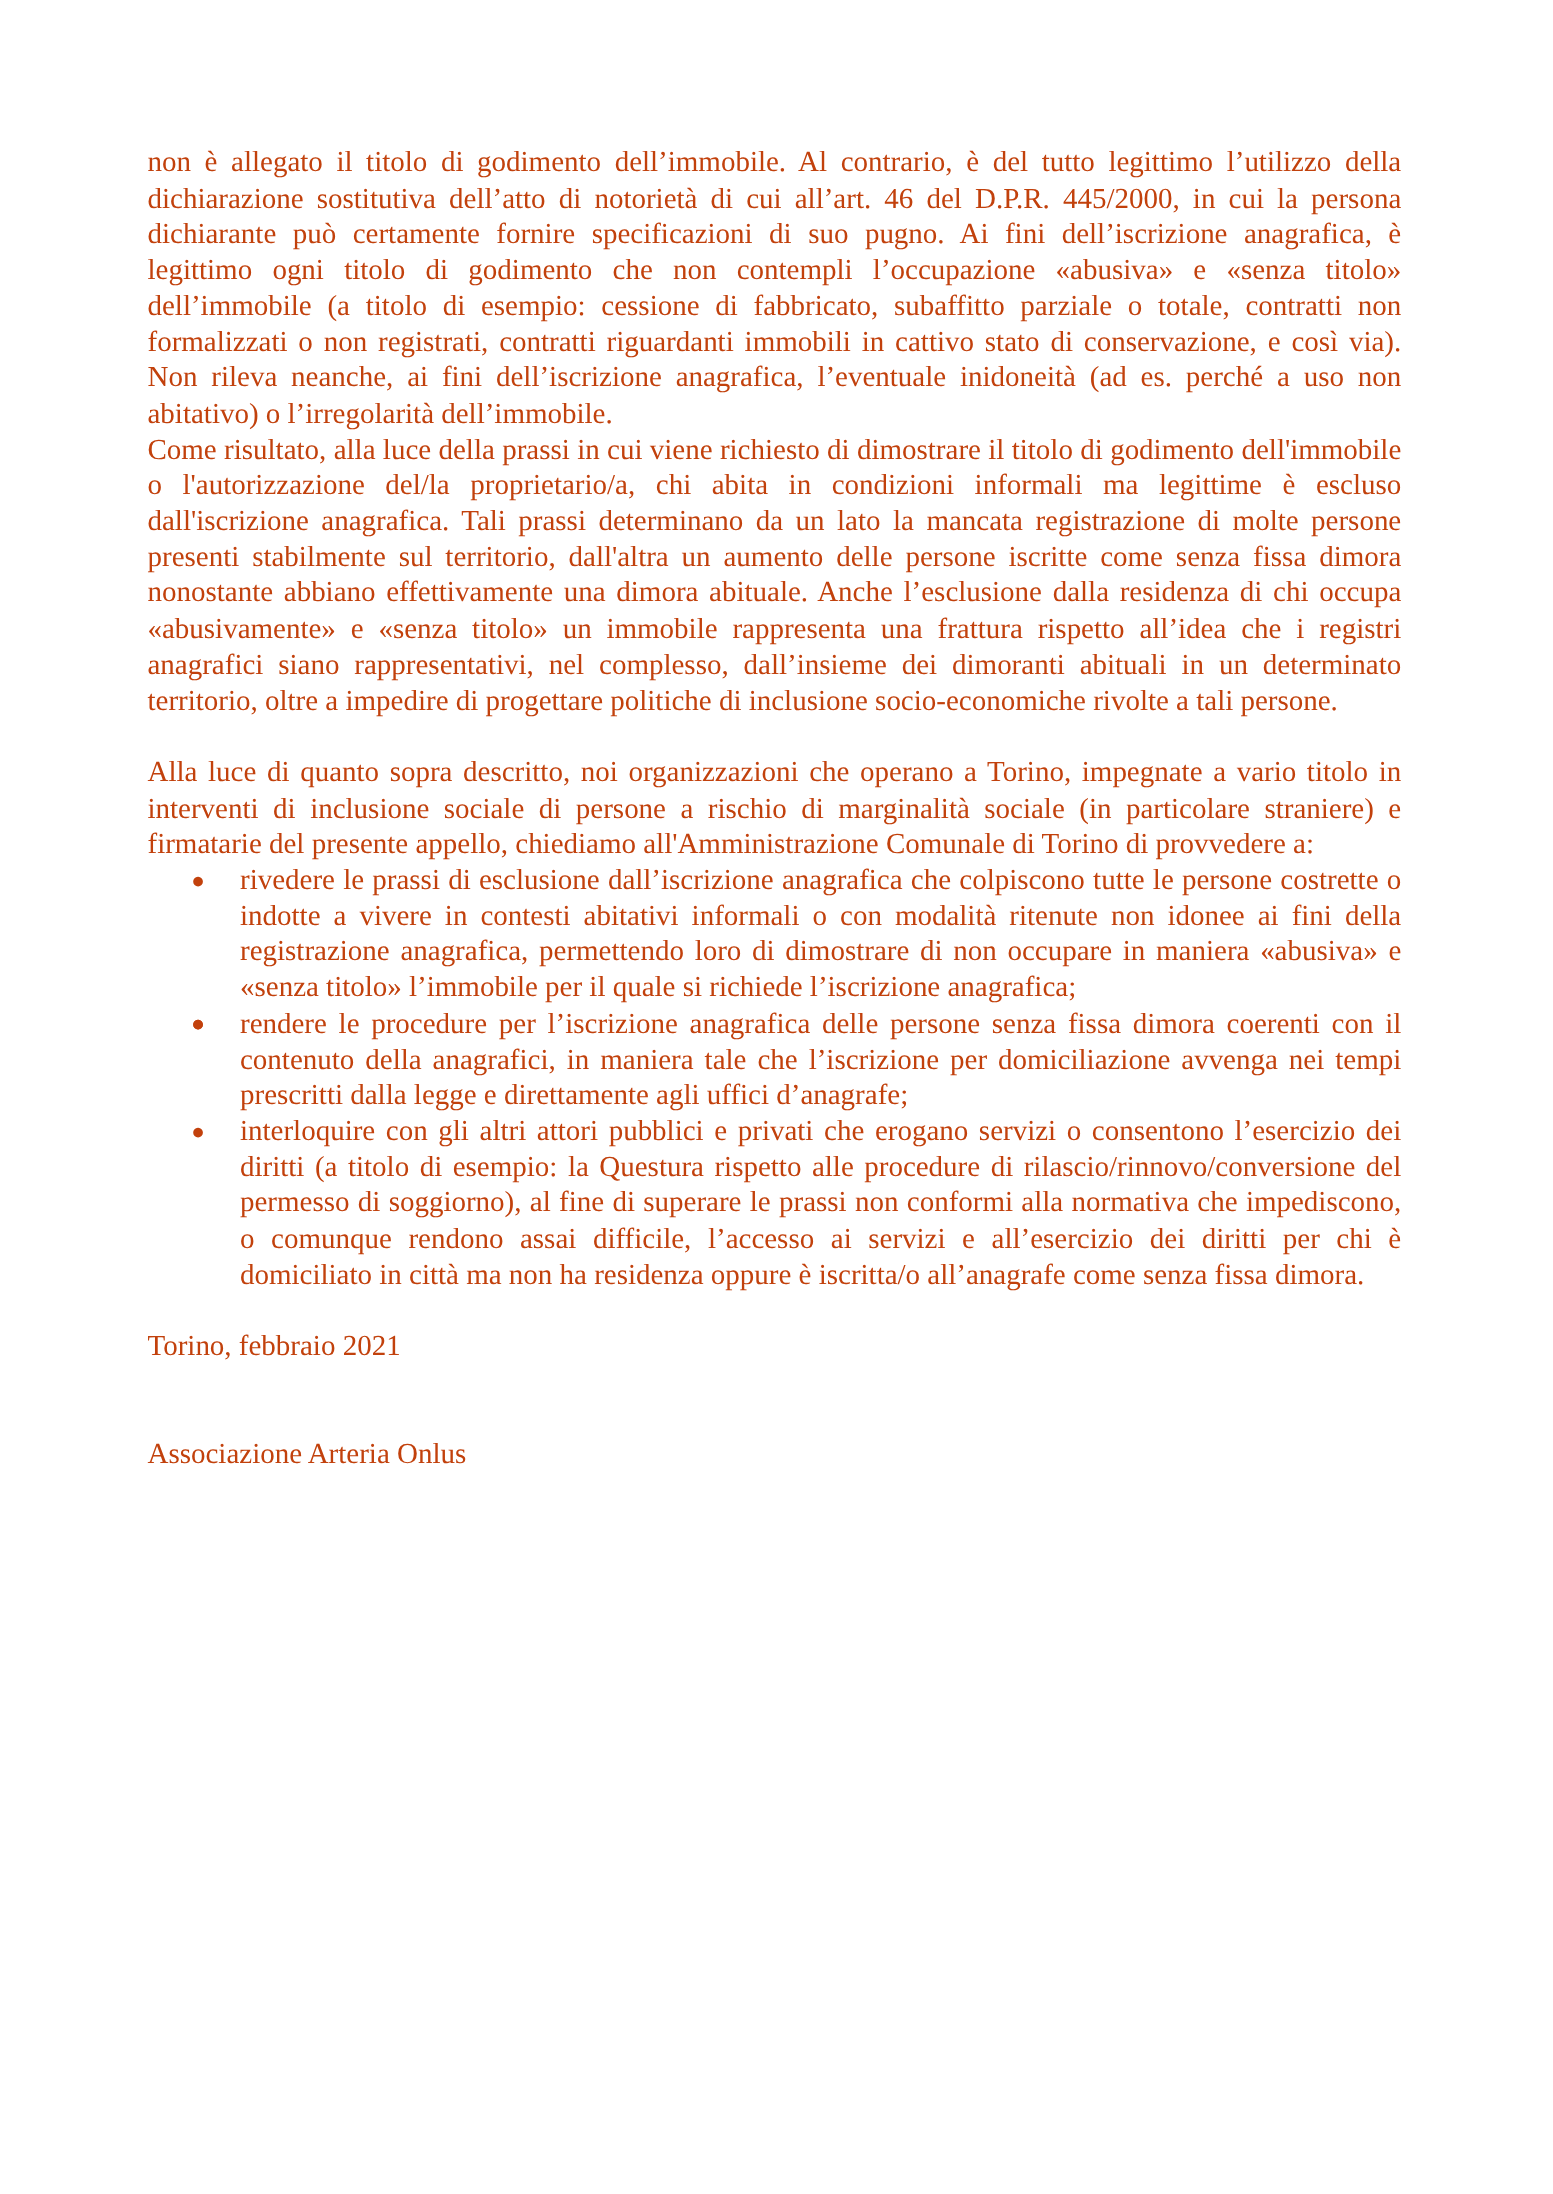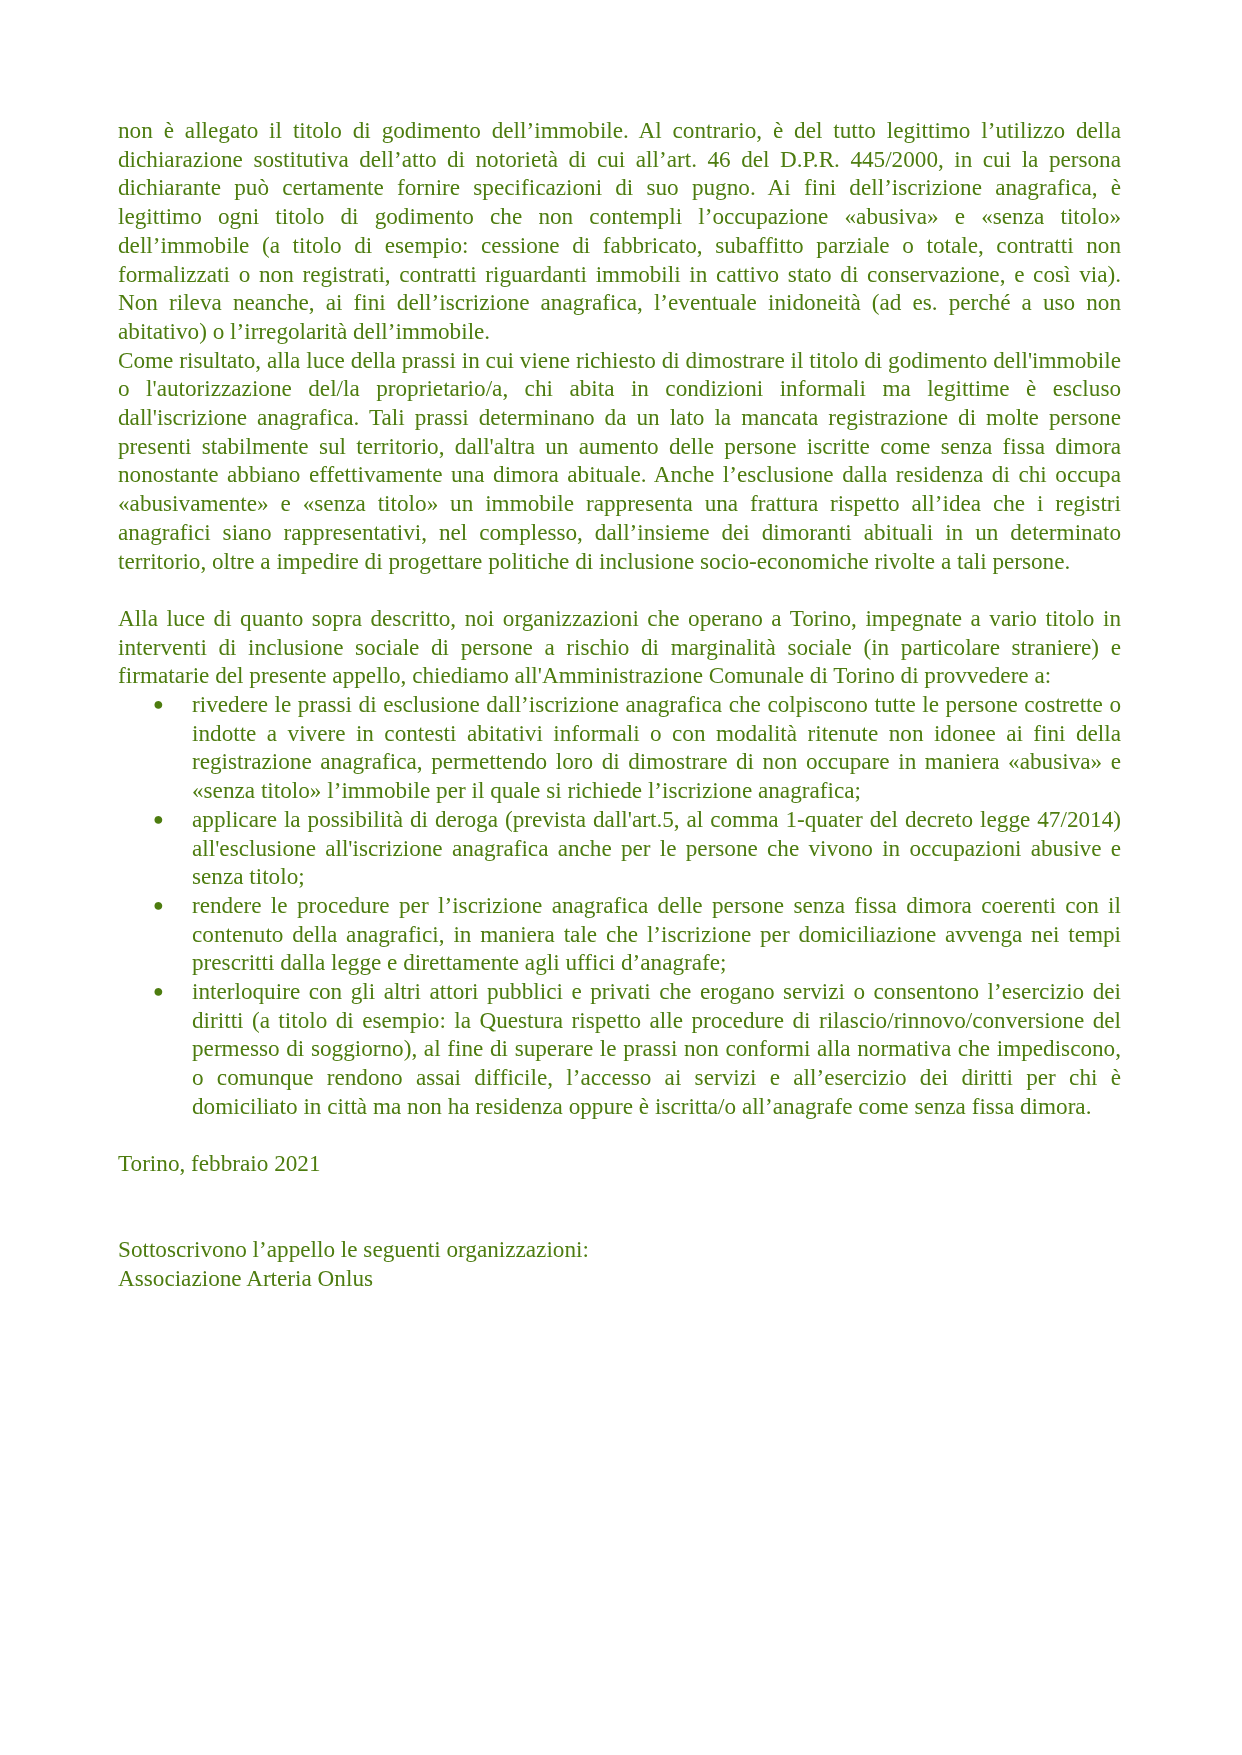--- a/index.html
+++ b/index.html
@@ -5,21 +5,21 @@
   html, body { margin: 0; padding: 0; background: #ffffff; }
   body { width: 1242px; height: 1755px; position: relative; overflow: hidden; }
   .page {
     position: absolute;
     left: 118px;
     top: 116px;
     width: 1003px;
     font-family: "Liberation Serif", "DejaVu Serif", serif;
     font-size: 23.2px;
     line-height: 28.7px;
-    color: #4d7c0f;
+    color: #c2410c;
   }
   .para { margin: 0; text-align: justify; text-align-last: left; }
   .gap { height: 28.7px; }
   .gap2 { height: 57.4px; }
   ul.requests { list-style: none; margin: 0; padding: 0; }
   ul.requests li {
     position: relative;
     padding-left: 74px;
     text-align: justify;
     text-align-last: left;
@@ -44,33 +44,31 @@
 
   <p class="para">Alla luce di quanto sopra descritto, noi organizzazioni che operano a Torino, impegnate a vario titolo in interventi di inclusione sociale di persone a rischio di marginalità sociale (in particolare straniere) e firmatarie del presente appello, chiediamo all'Amministrazione Comunale di Torino di provvedere a:</p>
 
   <ul class="requests">
     <li>
       <span class="bullet">●</span>
       <span>rivedere le prassi di esclusione dall’iscrizione anagrafica che colpiscono tutte le persone costrette o indotte a vivere in contesti abitativi informali o con modalità ritenute non idonee ai fini della registrazione anagrafica, permettendo loro di  dimostrare di non occupare in maniera «abusiva» e «senza titolo» l’immobile per il quale si richiede l’iscrizione anagrafica;</span>
     </li>
     <li>
       <span class="bullet">●</span>
-      <span>applicare la possibilità di deroga (prevista dall'art.5, al comma 1-quater del decreto legge 47/2014) all'esclusione all'iscrizione anagrafica anche per le persone che vivono in occupazioni abusive e senza titolo;</span>
     </li>
     <li>
       <span class="bullet">●</span>
       <span>rendere le procedure per l’iscrizione anagrafica delle persone senza fissa dimora coerenti con il contenuto della anagrafici, in maniera tale che l’iscrizione per domiciliazione avvenga nei tempi prescritti dalla legge e direttamente agli uffici d’anagrafe;</span>
     </li>
     <li>
       <span class="bullet">●</span>
       <span>interloquire con gli altri attori pubblici e privati che erogano servizi o consentono l’esercizio dei diritti (a titolo di esempio: la Questura rispetto alle procedure di rilascio/rinnovo/conversione del permesso di soggiorno), al fine di superare le prassi non conformi alla normativa che impediscono, o comunque rendono assai difficile, l’accesso ai servizi e all’esercizio dei diritti per chi è domiciliato in città ma non ha residenza oppure è iscritta/o all’anagrafe come senza fissa dimora.</span>
     </li>
   </ul>
 
   <div class="gap"></div>
 
   <p class="line">Torino, febbraio 2021</p>
 
   <div class="gap2"></div>
 
-  <p class="line">Sottoscrivono l’appello le seguenti organizzazioni:</p>
   <p class="line">Associazione Arteria Onlus</p>
 </div>
 
 </body></html>

